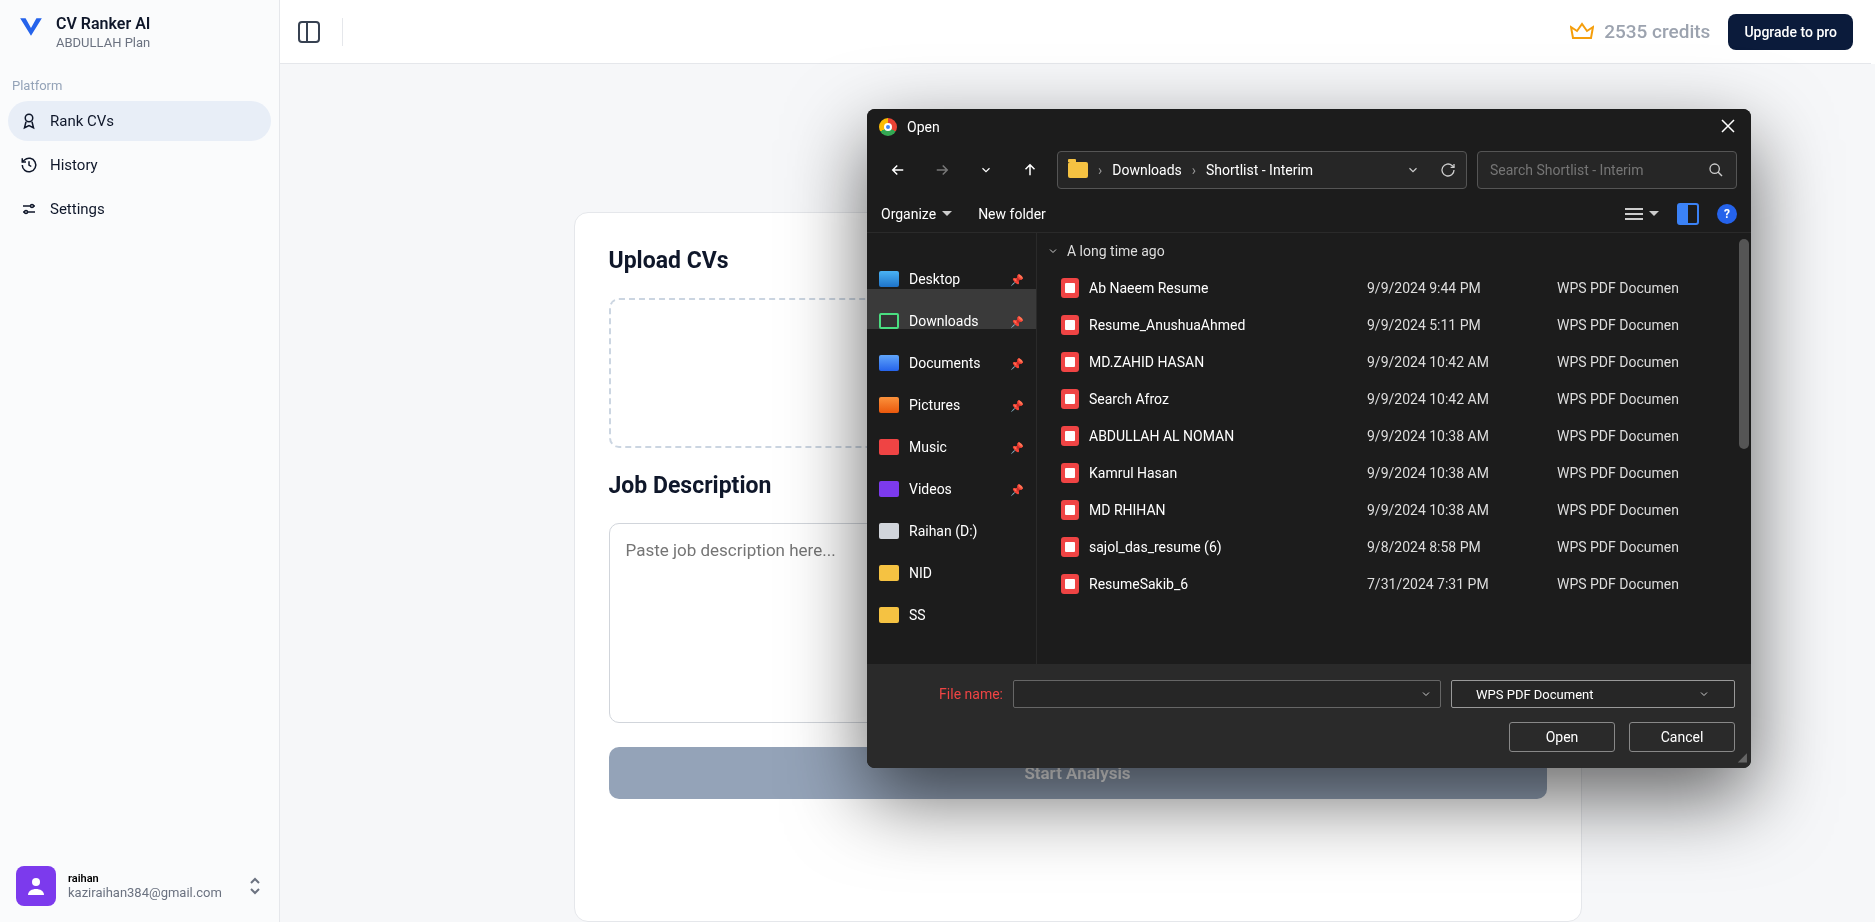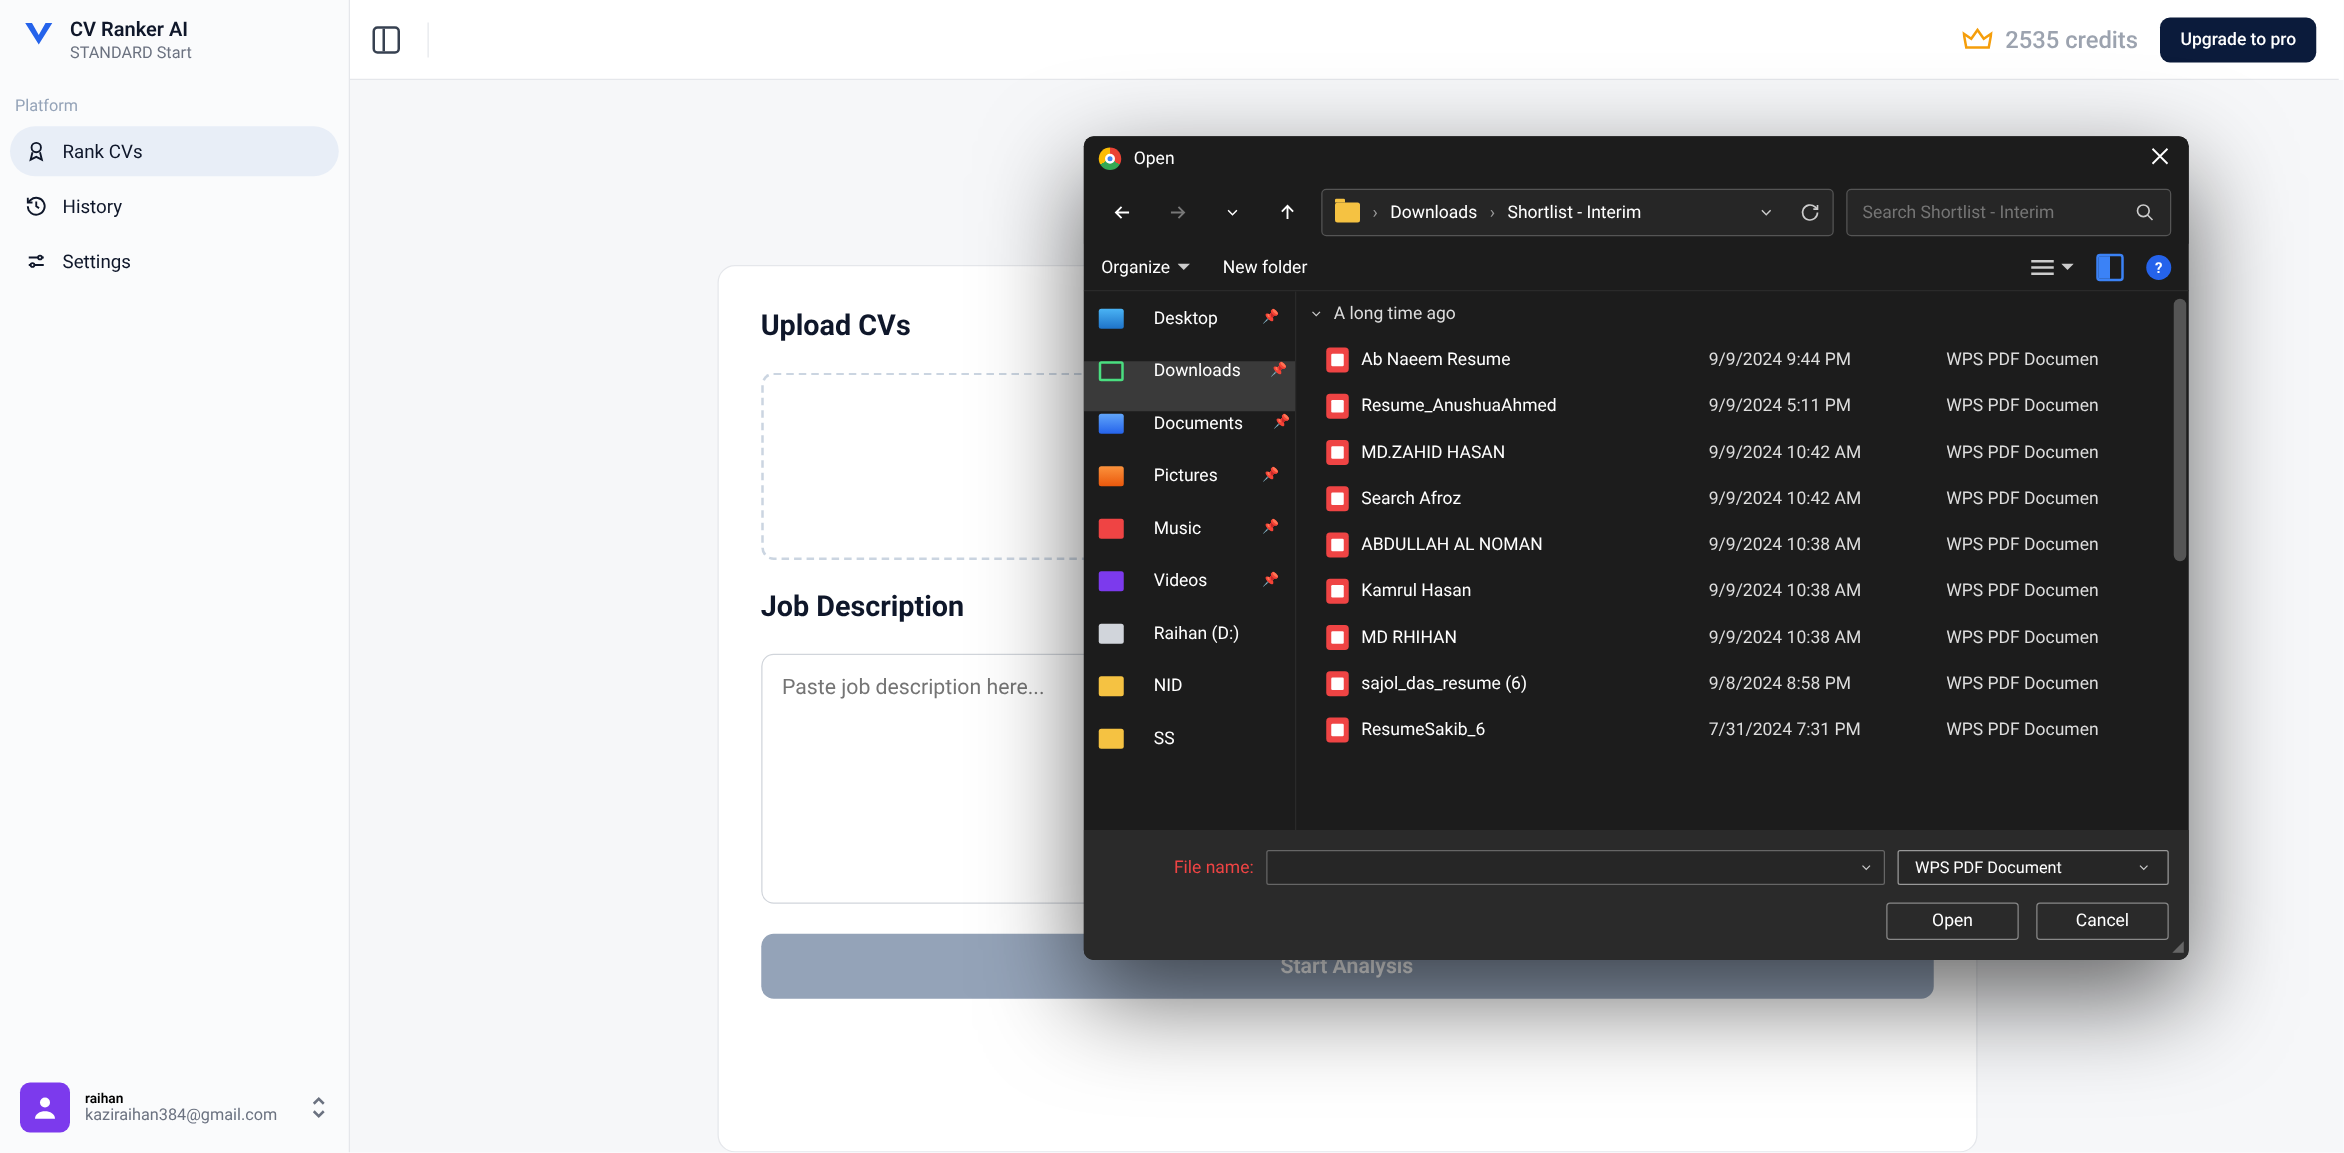--- a/index.html
+++ b/index.html
@@ -62,21 +62,21 @@
 .dlg-toolbar .org{display:flex;align-items:center;gap:6px;cursor:pointer}
 .dlg-toolbar .right-tools{margin-left:auto;display:flex;align-items:center;gap:18px}
 .dlg-toolbar .square{width:22px;height:22px;border:2px solid #aaa;border-radius:3px;cursor:pointer}
 .dlg-toolbar .square.blue{border-color:#3b82f6;background:linear-gradient(90deg,#3b82f6 50%,transparent 50%)}
 .dlg-toolbar .help{width:20px;height:20px;border-radius:50%;background:#2563eb;color:#fff;display:flex;align-items:center;justify-content:center;font-size:12px;font-weight:bold;cursor:pointer}
 .list-icon{display:flex;flex-direction:column;gap:3px;cursor:pointer}
 .list-icon span{display:block;width:18px;height:2px;background:#ccc}
 
 .dlg-body{flex:1;display:flex;overflow:hidden}
 .dlg-side{width:170px;border-right:1px solid #2a2a2a;padding-top:14px;display:flex;flex-direction:column;gap:2px}
-.side-item{height:40px;display:flex;align-items:flex-start;gap:24px;padding:0 12px;cursor:pointer;font-size:14px}
+.side-item{height:40px;display:flex;align-items:flex-end;gap:10px;padding:0 12px;cursor:pointer;font-size:14px}
 .side-item.active{background:#3a3a3a}
 .side-item .thumb{width:20px;height:16px;border-radius:2px;flex:none}
 .side-item .pin{margin-left:auto;color:#777;font-size:11px}
 .th-desktop{background:linear-gradient(#4ab3f4,#1e73c9)}
 .th-download{background:#333;border:2px solid #4ade80;border-radius:3px;position:relative;width:18px;height:18px}
 .th-docs{background:linear-gradient(#60a5fa,#2563eb)}
 .th-pics{background:linear-gradient(#fb923c,#ea580c)}
 .th-music{background:#ef4444;border-radius:50%;width:18px;height:18px}
 .th-video{background:#7c3aed}
 .th-drive{background:#d1d5db}
@@ -95,36 +95,36 @@
 .pdf-badge{width:18px;height:20px;background:#ef4444;border-radius:3px;position:relative;flex:none}
 .pdf-badge::after{content:"";position:absolute;inset:5px 4px;background:#fff;border-radius:1px}
 .file-list{flex:1;overflow:hidden;position:relative}
 .scroll-ind{position:absolute;right:2px;top:6px;width:10px;height:210px;background:#555;border-radius:5px}
 
 .dlg-foot{background:#2a2a2a;padding:16px;display:flex;flex-direction:column;gap:14px}
 .fn-row{display:flex;align-items:center;gap:10px}
 .fn-row label{width:120px;text-align:right;font-size:14px;color:#ef4444}
 .fn-input{flex:1;height:28px;border:1px solid #666;background:#262626;border-radius:2px;display:flex;align-items:center;padding:0 8px}
 .fn-input input{flex:1;background:transparent;border:none;color:#fff;outline:none}
-.ft-select{width:217px;height:28px;border:1px solid #999;background:#262626;border-radius:2px;display:flex;align-items:center;padding:0 13px;font-size:13px;cursor:pointer}
+.ft-select{width:284px;height:28px;border:1px solid #999;background:#262626;border-radius:2px;display:flex;align-items:center;padding:0 24px;font-size:13px;cursor:pointer}
 .btn-row{display:flex;justify-content:flex-end;gap:14px}
 .dlg-btn{width:106px;height:30px;border:1px solid #888;background:transparent;color:#fff;border-radius:3px;font-size:14px;cursor:pointer}
 .resize{position:absolute;right:4px;bottom:4px;color:#666;font-size:12px}
 </style>
 </head>
 <body>
 
 <aside class="sidebar">
   <div class="brand">
     <svg class="brand-logo" viewBox="0 0 24 24" fill="currentColor">
         <path d="M2 4l10 16L22 4h-5l-5 9-5-9z"></path>
       </svg>
     <div>
       <div class="brand-title">CV Ranker AI</div>
-      <div class="brand-sub">STANDARD Start</div>
+      <div class="brand-sub">ABDULLAH Plan</div>
     </div>
   </div>
   <div class="section-label">Platform</div>
   <nav class="nav">
     <div class="nav-item active">
       <svg viewBox="0 0 24 24" fill="none" stroke="currentColor" stroke-width="2">
           <circle cx="12" cy="8" r="5"></circle>
           <path d="M8 13l-2 8 6-3 6 3-2-8"></path>
         </svg>
       <span>Rank CVs</span>

